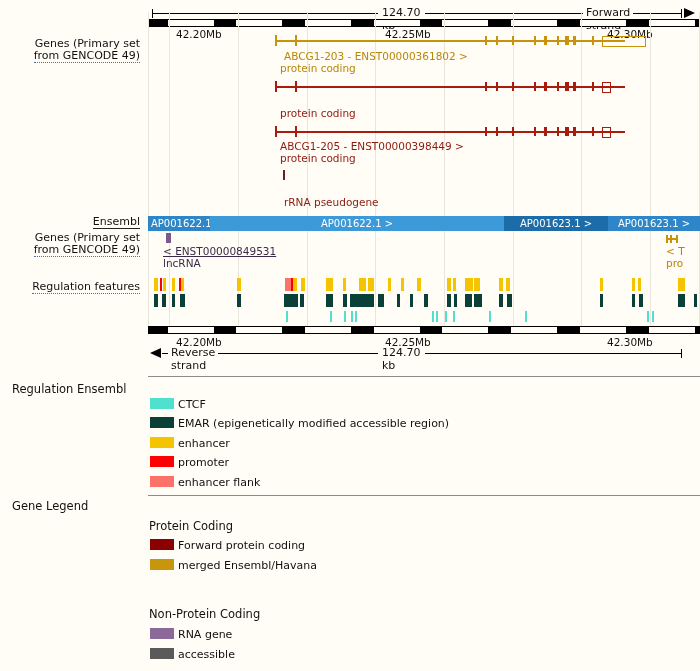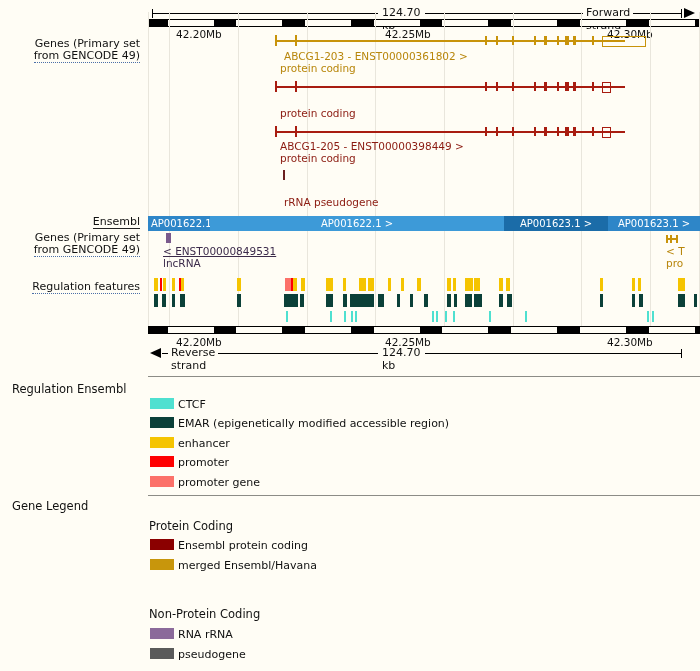--- a/index.html
+++ b/index.html
@@ -341,34 +341,34 @@
   <div class="sw" style="left:150px;top:417px;background:#0b4038;"></div>
   <div class="sw-text" style="left:178px;top:417px;">EMAR (epigenetically modified accessible region)</div>
 
   <div class="sw" style="left:150px;top:437px;background:#f5c400;"></div>
   <div class="sw-text" style="left:178px;top:437px;">enhancer</div>
 
   <div class="sw" style="left:150px;top:456px;background:#ff0000;"></div>
   <div class="sw-text" style="left:178px;top:456px;">promoter</div>
 
   <div class="sw" style="left:150px;top:476px;background:#fc7169;"></div>
-  <div class="sw-text" style="left:178px;top:476px;">promoter gene</div>
+  <div class="sw-text" style="left:178px;top:476px;">enhancer flank</div>
 
   <div class="legend-head" style="left:12px;top:499px;">Gene Legend</div>
   <div class="legend-rule" style="left:148px;top:495px;width:552px;"></div>
 
   <div class="legend-sub" style="left:149px;top:519px;">Protein Coding</div>
 
   <div class="sw" style="left:150px;top:539px;background:#8b0000;"></div>
-  <div class="sw-text" style="left:178px;top:539px;">Ensembl protein coding</div>
+  <div class="sw-text" style="left:178px;top:539px;">Forward protein coding</div>
 
   <div class="sw" style="left:150px;top:559px;background:#c8960c;"></div>
   <div class="sw-text" style="left:178px;top:559px;">merged Ensembl/Havana</div>
 
   <div class="legend-sub" style="left:149px;top:607px;">Non-Protein Coding</div>
 
   <div class="sw" style="left:150px;top:628px;background:#8b6a9a;"></div>
-  <div class="sw-text" style="left:178px;top:628px;">RNA rRNA</div>
+  <div class="sw-text" style="left:178px;top:628px;">RNA gene</div>
 
   <div class="sw" style="left:150px;top:648px;background:#5a5a5a;"></div>
-  <div class="sw-text" style="left:178px;top:648px;">pseudogene</div>
+  <div class="sw-text" style="left:178px;top:648px;">accessible</div>
 
 </div>
 
 </body></html>

